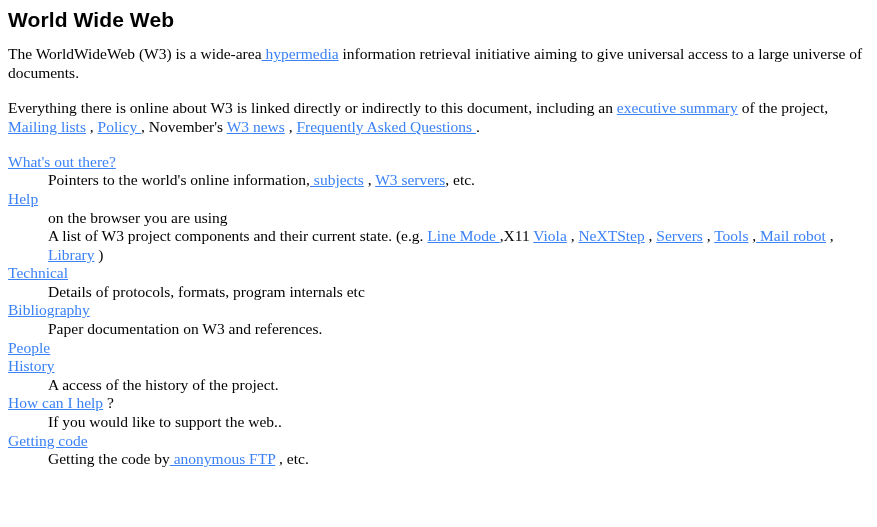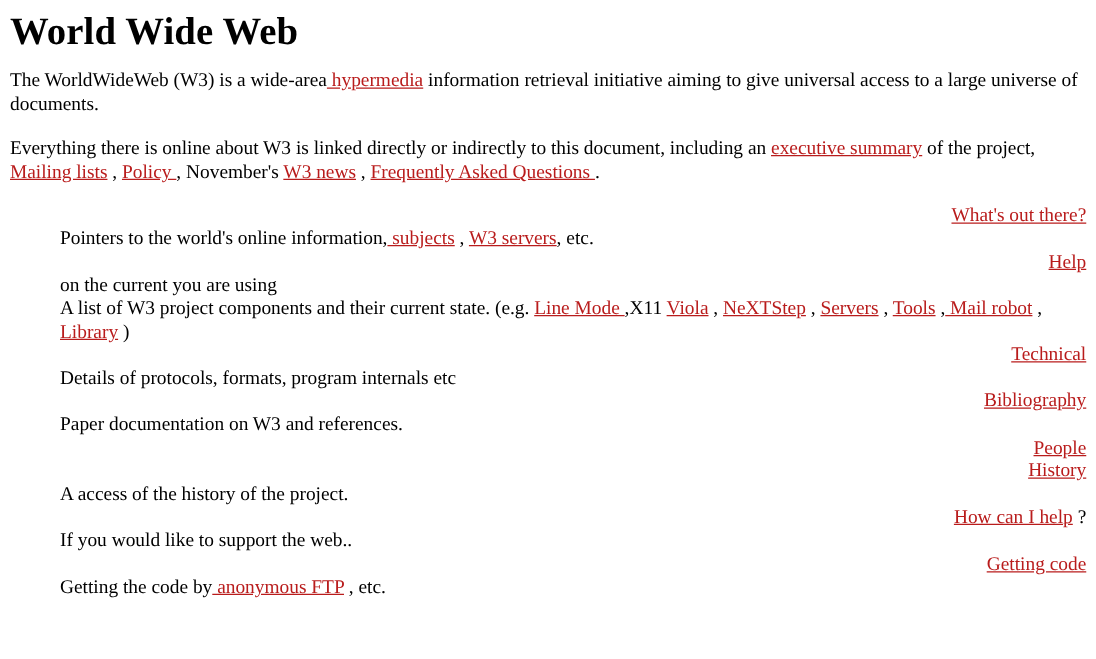--- a/index.html
+++ b/index.html
@@ -16,48 +16,47 @@
     font-size: 15.5px;
     line-height: 1.18;
     color: #000000;
   }
   .page {
     padding: 8px 8px 0 8px;
     box-sizing: border-box;
     width: 877px;
   }
   h1.title {
-    font-family: Liberation Serif, serif;
-    font-size: 31px;
+    font-family: Liberation Sans, sans-serif;
+    font-size: 21px;
     font-weight: bold;
     margin: 0 0 14px 0;
     padding: 0;
     line-height: 1.1;
     letter-spacing: 0.1px;
   }
   p.para {
     margin: 0 0 16px 0;
     padding: 0;
     line-height: 1.22;
   }
   a.lnk {
-    color: #b91c1c;
+    color: #3b82f6;
     text-decoration: underline;
   }
   
   .lead-space { white-space: pre; }
   dl.menu {
     margin: 0;
     padding: 0;
   }
   dl.menu dt {
     margin: 0;
     padding: 0;
     line-height: 1.2;
-    text-align: right;
   }
   dl.menu dd {
     margin: 0 0 0 40px;
     padding: 0;
     line-height: 1.2;
   }
   .plain { color: #000000; }
 </style>
 </head>
 <body>
@@ -67,21 +66,21 @@
   <h1 class="title">World Wide Web</h1>
 
   <p class="para"><span>The WorldWideWeb (W3) is a wide-area</span><a class="lnk lead-space" href="#"> hypermedia</a><span> information retrieval initiative aiming to give universal access to a large universe of documents.</span></p>
 
   <p class="para"><span>Everything there is online about W3 is linked directly or indirectly to this document, including an </span><a class="lnk" href="#">executive summary</a><span> of the project, </span><a class="lnk" href="#">Mailing lists</a><span> , </span><a class="lnk" href="#">Policy </a><span>, November's </span><a class="lnk" href="#">W3 news</a><span> , </span><a class="lnk" href="#">Frequently Asked Questions </a><span>.</span></p>
 
   <dl class="menu" id="menu-list">
       <dt><a class="lnk" href="#">What's out there?</a></dt>
       <dd><span class="plain">Pointers to the world's online information,</span><a class="lnk lead-space" href="#"> subjects</a><span class="plain"> , </span><a class="lnk" href="#">W3 servers</a><span class="plain">, etc.</span></dd>
       <dt><a class="lnk" href="#">Help</a></dt>
-      <dd><span class="plain">on the current you are using</span></dd>
+      <dd><span class="plain">on the browser you are using</span></dd>
       <dd><span class="plain">A list of W3 project components and their current state. (e.g. </span><a class="lnk" href="#">Line Mode </a><span class="plain">,X11 </span><a class="lnk" href="#">Viola</a><span class="plain"> , </span><a class="lnk" href="#">NeXTStep</a><span class="plain"> , </span><a class="lnk" href="#">Servers</a><span class="plain"> , </span><a class="lnk" href="#">Tools</a><span class="plain"> ,</span><a class="lnk lead-space" href="#"> Mail robot</a><span class="plain"> , </span><a class="lnk" href="#">Library</a><span class="plain"> )</span></dd>
       <dt><a class="lnk" href="#">Technical</a></dt>
       <dd><span class="plain">Details of protocols, formats, program internals etc</span></dd>
       <dt><a class="lnk" href="#">Bibliography</a></dt>
       <dd><span class="plain">Paper documentation on W3 and references.</span></dd>
       <dt><a class="lnk" href="#">People</a></dt>
       <dt><a class="lnk" href="#">History</a></dt>
       <dd><span class="plain">A access of the history of the project.</span></dd>
       <dt><a class="lnk" href="#">How can I help</a><span class="plain"> ?</span></dt>
       <dd><span class="plain">If you would like to support the web..</span></dd>

